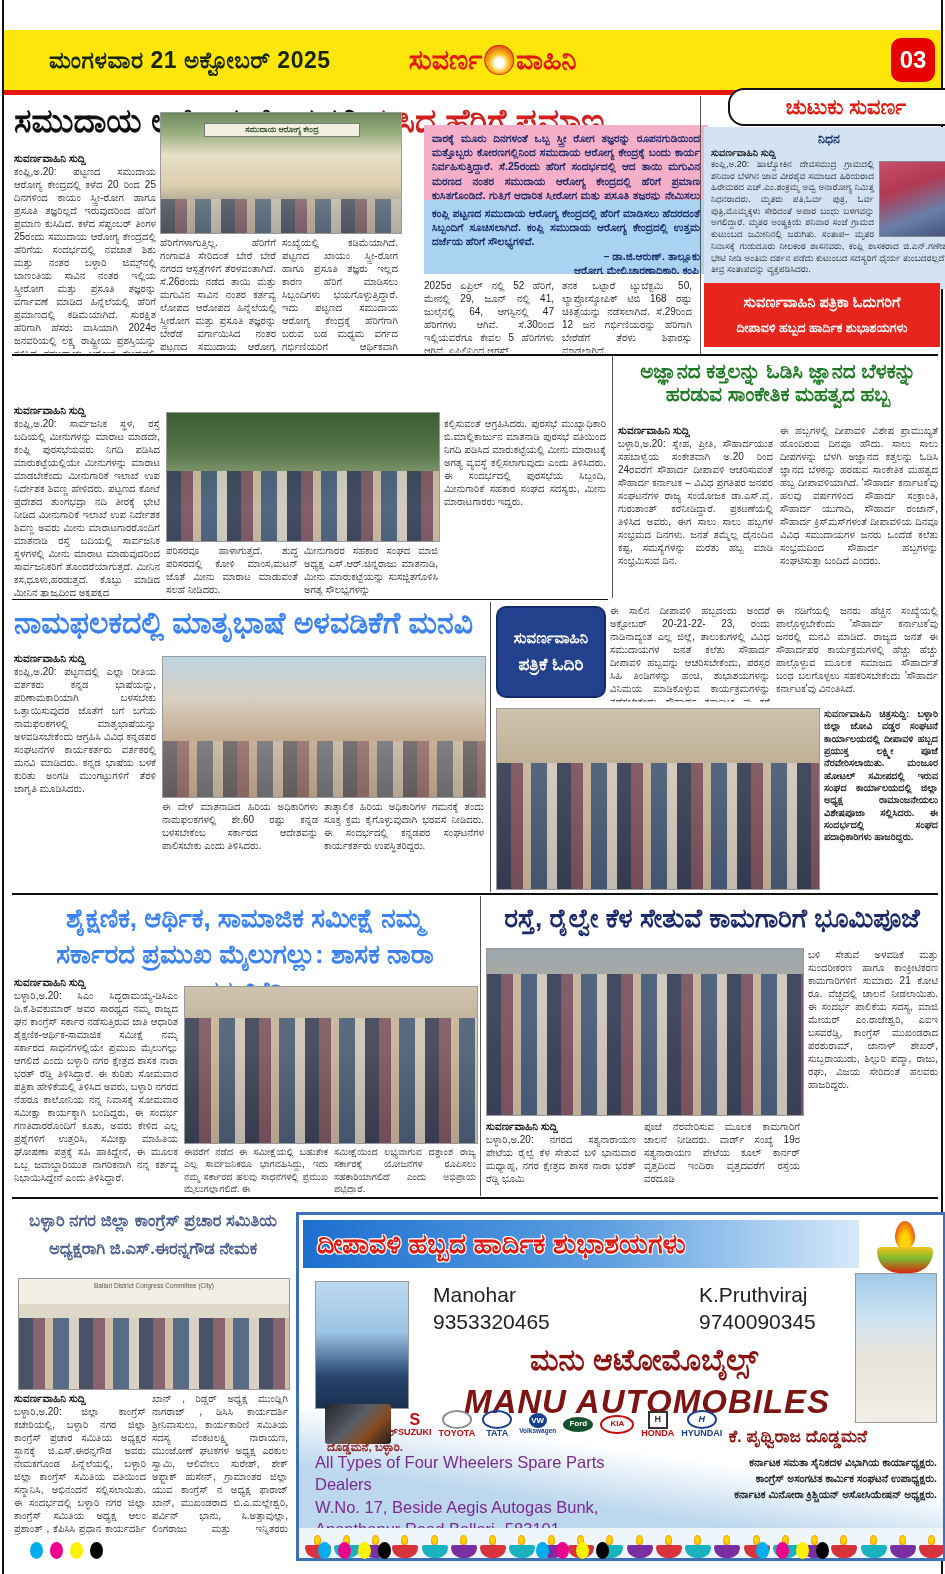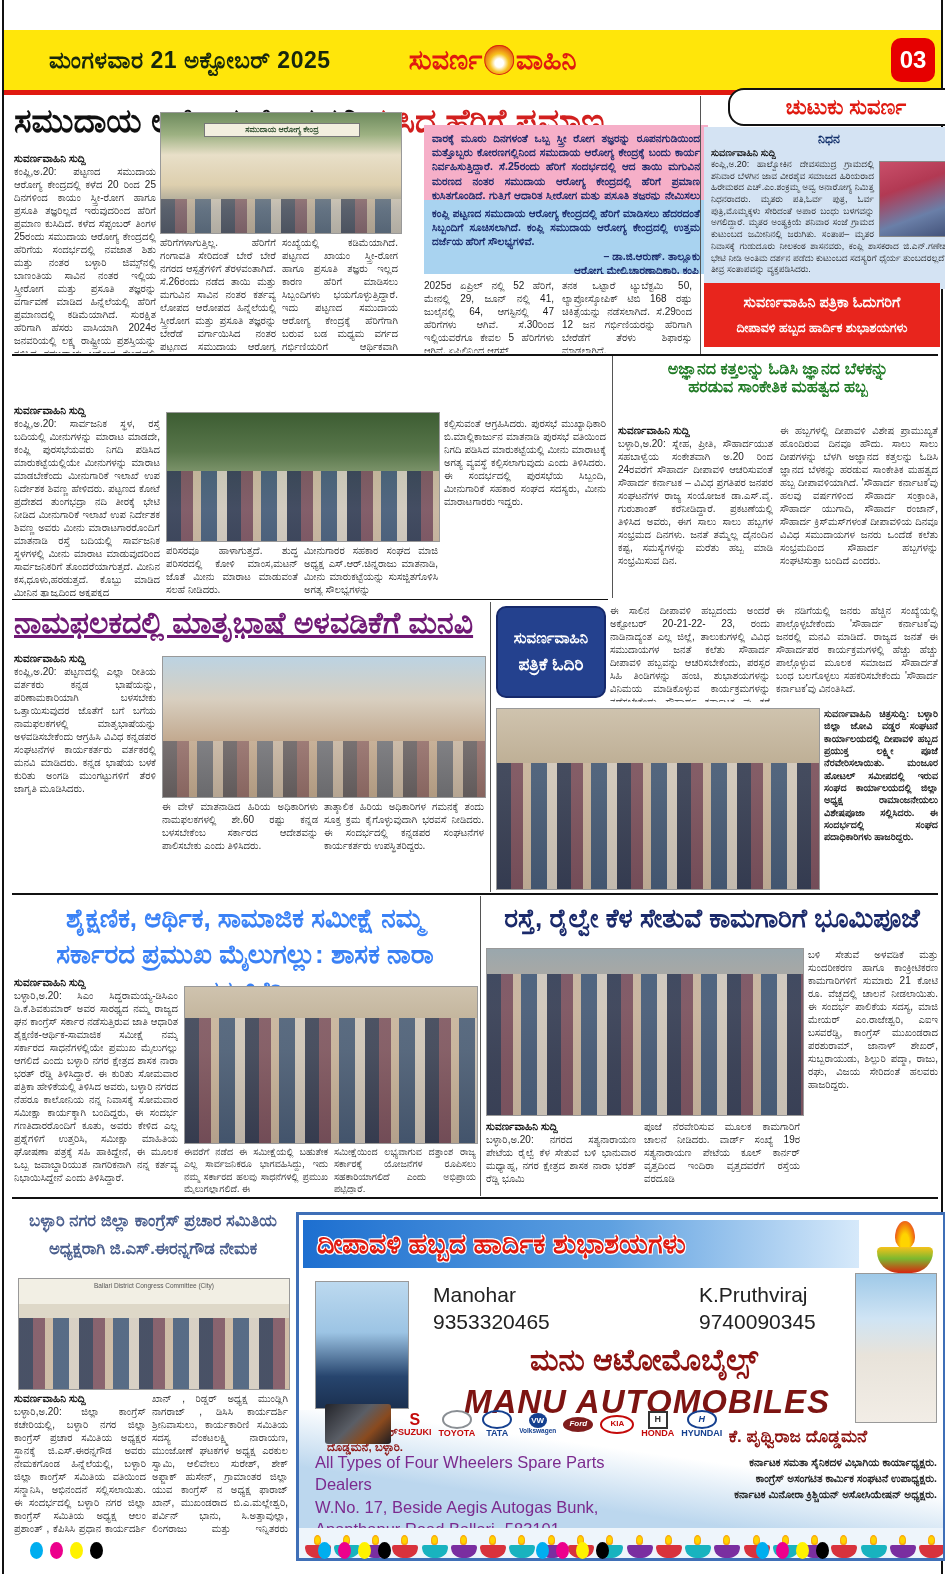--- a/index.html
+++ b/index.html
@@ -16,21 +16,21 @@
   #mast-title{position:absolute;left:50%;transform:translateX(-38%);font-size:27px;font-weight:bold;color:#e01a10;display:flex;align-items:center;gap:2px;}
   .flame{width:30px;height:30px;border-radius:50%;background:radial-gradient(circle at 50% 60%, #fff 18%, #f7c21e 40%, #e3640e 70%, #d8250e 100%);box-shadow:0 0 0 1px #d8250e inset;}
   #page-num{position:absolute;right:6px;top:8px;width:44px;height:44px;background:#e60000;color:#fff;font-size:24px;font-weight:bold;display:flex;align-items:center;justify-content:center;border-radius:10px;}
   #mast-rule{left:4px;top:90px;width:937px;height:5px;background:#e01a10;position:absolute;}
   
   .hl{font-weight:bold;line-height:1.15;}
   .hl-main{font-size:33px;color:#101010;}
   .hl-main .red{color:#d2201f;}
   .hl-navy{color:#1b2a6b;}
   .hl-green{color:#1f7a24;}
-  .hl-pink{color:#701a75;text-decoration:underline;}
+  .hl-pink{color:#3b82f6;}
   .hl-brick{color:#3b82f6;}
   .hl-steel{color:#4b5f8e;}
   
   .qbox{padding:6px 8px;font-size:10.5px;line-height:1.35;font-weight:bold;color:#1b2a6b;text-align:justify;overflow:hidden;}
   .qpink{background:#f6afc8;}
   .qblue{background:#a9d3f0;}
   .qattr{text-align:right;font-weight:bold;}
   
   #chutuku-head{border:2.5px solid #111;border-radius:16px;background:#fff;display:flex;align-items:center;justify-content:center;font-size:21px;font-weight:bold;color:#e01a10;}
   #nidhan-box{background:#d4e3f3;padding:5px 7px;overflow:hidden;}
@@ -67,21 +67,21 @@
   #ad-en{position:absolute;left:118px;top:168px;width:460px;text-align:center;font-size:33px;font-weight:bold;font-style:italic;color:#7d1412;letter-spacing:1px;}
   #brands{position:absolute;left:26px;top:188px;width:480px;height:42px;display:flex;align-items:center;gap:7px;}
   .spare{width:66px;height:40px;background:linear-gradient(135deg,#23242a 0%,#5a5e66 45%,#8a4a1e 70%,#1c1c22 100%);border-radius:3px;}
   .brand{display:flex;flex-direction:column;align-items:center;justify-content:center;font-weight:bold;line-height:1;}
   .brand .nm{font-size:9px;}
   .b-red{color:#c40a0a;} .b-blue{color:#15408f;} .b-dark{color:#222;}
   .icn{display:flex;align-items:center;justify-content:center;font-weight:bold;}
   .icn-s{color:#c40a0a;font-size:16px;}
   .icn-oval{width:26px;height:15px;border-radius:50%;border:2px solid #8a8f94;}
   .icn-vw{width:18px;height:15px;border-radius:50%;background:#15408f;color:#fff;font-size:8px;}
-  .icn-ford{width:30px;height:15px;border-radius:50%;background:#7f1d1d;color:#fff;font-size:8px;font-style:italic;}
+  .icn-ford{width:30px;height:15px;border-radius:50%;background:#14532d;color:#fff;font-size:8px;}
   .icn-kia{width:30px;height:15px;border-radius:50%;border:2px solid #c40a0a;color:#c40a0a;font-size:8px;}
   .icn-h{width:16px;height:14px;border:2px solid #333;color:#333;font-size:9px;}
   .icn-hy{width:26px;height:15px;border-radius:50%;border:2px solid #15408f;color:#15408f;font-size:9px;font-style:italic;}
   #ad-addr{position:absolute;left:16px;top:236px;width:330px;color:#7b2a8e;font-size:16.5px;line-height:1.35;}
   #ad-right-photo{position:absolute;left:556px;top:58px;width:80px;height:148px;background:linear-gradient(180deg,#9fc9e8 0%,#cfe4f4 30%,#e8e3da 55%,#f2ede6 100%);border:1px solid #999;}
   #ad-right-name{position:absolute;left:360px;top:212px;width:278px;text-align:center;color:#8c1210;font-weight:bold;font-size:17px;}
   #ad-right-titles{position:absolute;left:330px;top:240px;width:308px;font-size:10.5px;font-weight:bold;color:#222;line-height:1.5;text-align:right;}
   #diya-strip{position:absolute;left:0;bottom:0;width:100%;height:30px;background:#eef5fb;display:flex;align-items:flex-end;justify-content:space-around;padding:0 4px;}
   .diya{width:26px;height:13px;border-radius:3px 3px 14px 14px;position:relative;}
   .diya::after{content:"";position:absolute;left:9px;top:-10px;width:7px;height:10px;border-radius:50% 50% 40% 40%;background:radial-gradient(#ffd400 40%,#f0730f 90%);}
@@ -155,21 +155,21 @@
   <div class="abs byline" style="left:14px;top:404px;">ಸುವರ್ಣವಾಹಿನಿ ಸುದ್ದಿ</div>
   <div class="abs bcol" style="left:14px;top:417px;width:146px;height:180px;">ಕಂಪ್ಲಿ,ಅ.20: ಸಾರ್ವಜನಿಕ ಸ್ಥಳ, ರಸ್ತೆ ಬದಿಯಲ್ಲಿ ಮೀನುಗಳನ್ನು ಮಾರಾಟ ಮಾಡದೇ, ಕಂಪ್ಲಿ ಪುರಸಭೆಯವರು ನಿಗದಿ ಪಡಿಸಿದ ಮಾರುಕಟ್ಟೆಯಲ್ಲಿಯೇ ಮೀನುಗಳನ್ನು ಮಾರಾಟ ಮಾಡಬೇಕೆಂದು ಮೀನುಗಾರಿಕೆ ಇಲಾಖೆ ಉಪ ನಿರ್ದೇಶಕ ಶಿವಣ್ಣ ಹೇಳಿದರು. ಪಟ್ಟಣದ ಕೋಟೆ ಪ್ರದೇಶದ ತುಂಗಭದ್ರಾ ನದಿ ತೀರಕ್ಕೆ ಭೇಟಿ ನೀಡಿದ ಮೀನುಗಾರಿಕೆ ಇಲಾಖೆ ಉಪ ನಿರ್ದೇಶಕ ಶಿವಣ್ಣ ಅವರು ಮೀನು ಮಾರಾಟಗಾರರೊಂದಿಗೆ ಮಾತನಾಡಿ ರಸ್ತೆ ಬದಿಯಲ್ಲಿ ಸಾರ್ವಜನಿಕ ಸ್ಥಳಗಳಲ್ಲಿ ಮೀನು ಮಾರಾಟ ಮಾಡುವುದರಿಂದ ಸಾರ್ವಜನಿಕರಿಗೆ ತೊಂದರೆಯಾಗುತ್ತದೆ. ಮೀನಿನ ಕಸ,ಧೂಳು,ಹರಡುತ್ತದೆ. ಕೊಬ್ಬು ಮಾಡಿದ ಮೀನಿನ ತ್ಯಾಜ್ಯದಿಂದ ಅಕ್ಕಪಕ್ಕದ</div>
   <div class="photo ph-outdoor" style="left:166px;top:412px;width:272px;height:128px;">
     <span class="crowd"></span>
   </div>
   <div class="abs bcol" style="left:166px;top:544px;width:132px;height:52px;">ಪರಿಸರವೂ ಹಾಳಾಗುತ್ತದೆ. ಶುದ್ಧ ಪರಿಸರದಲ್ಲಿ ಕೋಳಿ ಮಾಂಸ,ಮಟನ್ ಜೊತೆ ಮೀನು ಮಾರಾಟ ಮಾಡುವಂತೆ ಸಲಹೆ ನೀಡಿದರು.</div>
   <div class="abs bcol" style="left:444px;top:417px;width:162px;height:180px;">ಕಲ್ಪಿಸುವಂತೆ ಆಗ್ರಹಿಸಿದರು. ಪುರಸಭೆ ಮುಖ್ಯಾಧಿಕಾರಿ ಬಿ.ಮಾಲ್ಲಿಕಾರ್ಜುನ ಮಾತನಾಡಿ ಪುರಸಭೆ ವತಿಯಿಂದ ನಿಗದಿ ಪಡಿಸಿದ ಮಾರುಕಟ್ಟೆಯಲ್ಲಿ ಮೀನು ಮಾರಾಟಕ್ಕೆ ಅಗತ್ಯ ವ್ಯವಸ್ಥೆ ಕಲ್ಪಿಸಲಾಗುವುದು ಎಂದು ತಿಳಿಸಿದರು. ಈ ಸಂದರ್ಭದಲ್ಲಿ ಪುರಸಭೆಯ ಸಿಬ್ಬಂದಿ, ಮೀನುಗಾರಿಕೆ ಸಹಕಾರ ಸಂಘದ ಸದಸ್ಯರು, ಮೀನು ಮಾರಾಟಗಾರರು ಇದ್ದರು.</div>
   <div class="abs bcol" style="left:304px;top:544px;width:134px;height:52px;">ಮೀನುಗಾರರ ಸಹಕಾರ ಸಂಘದ ಮಾಜಿ ಅಧ್ಯಕ್ಷ ಎಸ್.ಆರ್.ಚಿನ್ನರಾಜು ಮಾತನಾಡಿ, ಮೀನು ಮಾರುಕಟ್ಟೆಯನ್ನು ಸುಸಜ್ಜಿತಗೊಳಿಸಿ ಅಗತ್ಯ ಸೌಲಭ್ಯಗಳನ್ನು</div>
   <div class="vdiv" style="left:612px;top:356px;height:242px;"></div>
 
-  <div class="abs hl hl-green center" style="left:618px;top:360px;width:320px;font-size:16px;">
+  <div class="abs hl hl-green center" style="left:618px;top:360px;width:320px;font-size:20px;">
     <div>ಅಜ್ಞಾನದ ಕತ್ತಲನ್ನು ಓಡಿಸಿ ಜ್ಞಾನದ ಬೆಳಕನ್ನು</div>
     <div>ಹರಡುವ ಸಾಂಕೇತಿಕ ಮಹತ್ವದ ಹಬ್ಬ</div>
   </div>
   <div class="abs byline" style="left:618px;top:424px;">ಸುವರ್ಣವಾಹಿನಿ ಸುದ್ದಿ</div>
   <div class="abs bcol" style="left:618px;top:437px;width:155px;height:160px;">ಬಳ್ಳಾರಿ,ಅ.20: ಸ್ನೇಹ, ಪ್ರೀತಿ, ಸೌಹಾರ್ದಯುತ ಸಹಬಾಳ್ವೆಯ ಸಂಕೇತವಾಗಿ ಅ.20 ರಿಂದ 24ರವರೆಗೆ ಸೌಹಾರ್ದ ದೀಪಾವಳಿ ಆಚರಿಸುವಂತೆ ಸೌಹಾರ್ದ ಕರ್ನಾಟಕ – ವಿವಿಧ ಪ್ರಗತಿಪರ ಜನಪರ ಸಂಘಟನೆಗಳ ರಾಜ್ಯ ಸಂಯೋಜಕ ಡಾ.ಎಸ್.ವೈ. ಗುರುಶಾಂತ್ ಕರೆನೀಡಿದ್ದಾರೆ. ಪ್ರಕಟಣೆಯಲ್ಲಿ ತಿಳಿಸಿದ ಅವರು, ಈಗ ಸಾಲು ಸಾಲು ಹಬ್ಬಗಳ ಸಂಭ್ರಮದ ದಿನಗಳು. ಜನತೆ ತಮ್ಮೆಲ್ಲ ದೈನಂದಿನ ಕಷ್ಟ, ಸಮಸ್ಯೆಗಳನ್ನು ಮರೆತು ಹಬ್ಬ ಮಾಡಿ ಸಂಭ್ರಮಿಸುವ ದಿನ.</div>
   <div class="abs bcol" style="left:780px;top:424px;width:158px;height:173px;">ಈ ಹಬ್ಬಗಳಲ್ಲಿ ದೀಪಾವಳಿ ವಿಶೇಷ ಪ್ರಾಮುಖ್ಯತೆ ಹೊಂದಿರುವ ದಿನವೂ ಹೌದು. ಸಾಲು ಸಾಲು ದೀಪಗಳನ್ನು ಬೆಳಗಿ ಅಜ್ಞಾನದ ಕತ್ತಲನ್ನು ಓಡಿಸಿ ಜ್ಞಾನದ ಬೆಳಕನ್ನು ಹರಡುವ ಸಾಂಕೇತಿಕ ಮಹತ್ವದ ಹಬ್ಬ ದೀಪಾವಳಿಯಾಗಿದೆ. 'ಸೌಹಾರ್ದ ಕರ್ನಾಟಕ'ವು ಹಲವು ವರ್ಷಗಳಿಂದ ಸೌಹಾರ್ದ ಸಂಕ್ರಾಂತಿ, ಸೌಹಾರ್ದ ಯುಗಾದಿ, ಸೌಹಾರ್ದ ರಂಜಾನ್, ಸೌಹಾರ್ದ ಕ್ರಿಸ್‌ಮಸ್‌ಗಳಂತೆ ದೀಪಾವಳಿಯ ದಿನವೂ ವಿವಿಧ ಸಮುದಾಯಗಳ ಜನರು ಒಂದೆಡೆ ಕಲೆತು ಸಂಭ್ರಮದಿಂದ ಸೌಹಾರ್ದ ಹಬ್ಬಗಳನ್ನು ಸಂಘಟಿಸುತ್ತಾ ಬಂದಿದೆ ಎಂದರು.</div>
   <div class="hrule" style="left:12px;top:599px;width:596px;height:1px;"></div>
 
   <div class="abs hl hl-pink" style="left:14px;top:606px;width:470px;font-size:30px;">ನಾಮಫಲಕದಲ್ಲಿ ಮಾತೃಭಾಷೆ ಅಳವಡಿಕೆಗೆ ಮನವಿ</div>
   <div class="abs byline" style="left:14px;top:652px;">ಸುವರ್ಣವಾಹಿನಿ ಸುದ್ದಿ</div>

